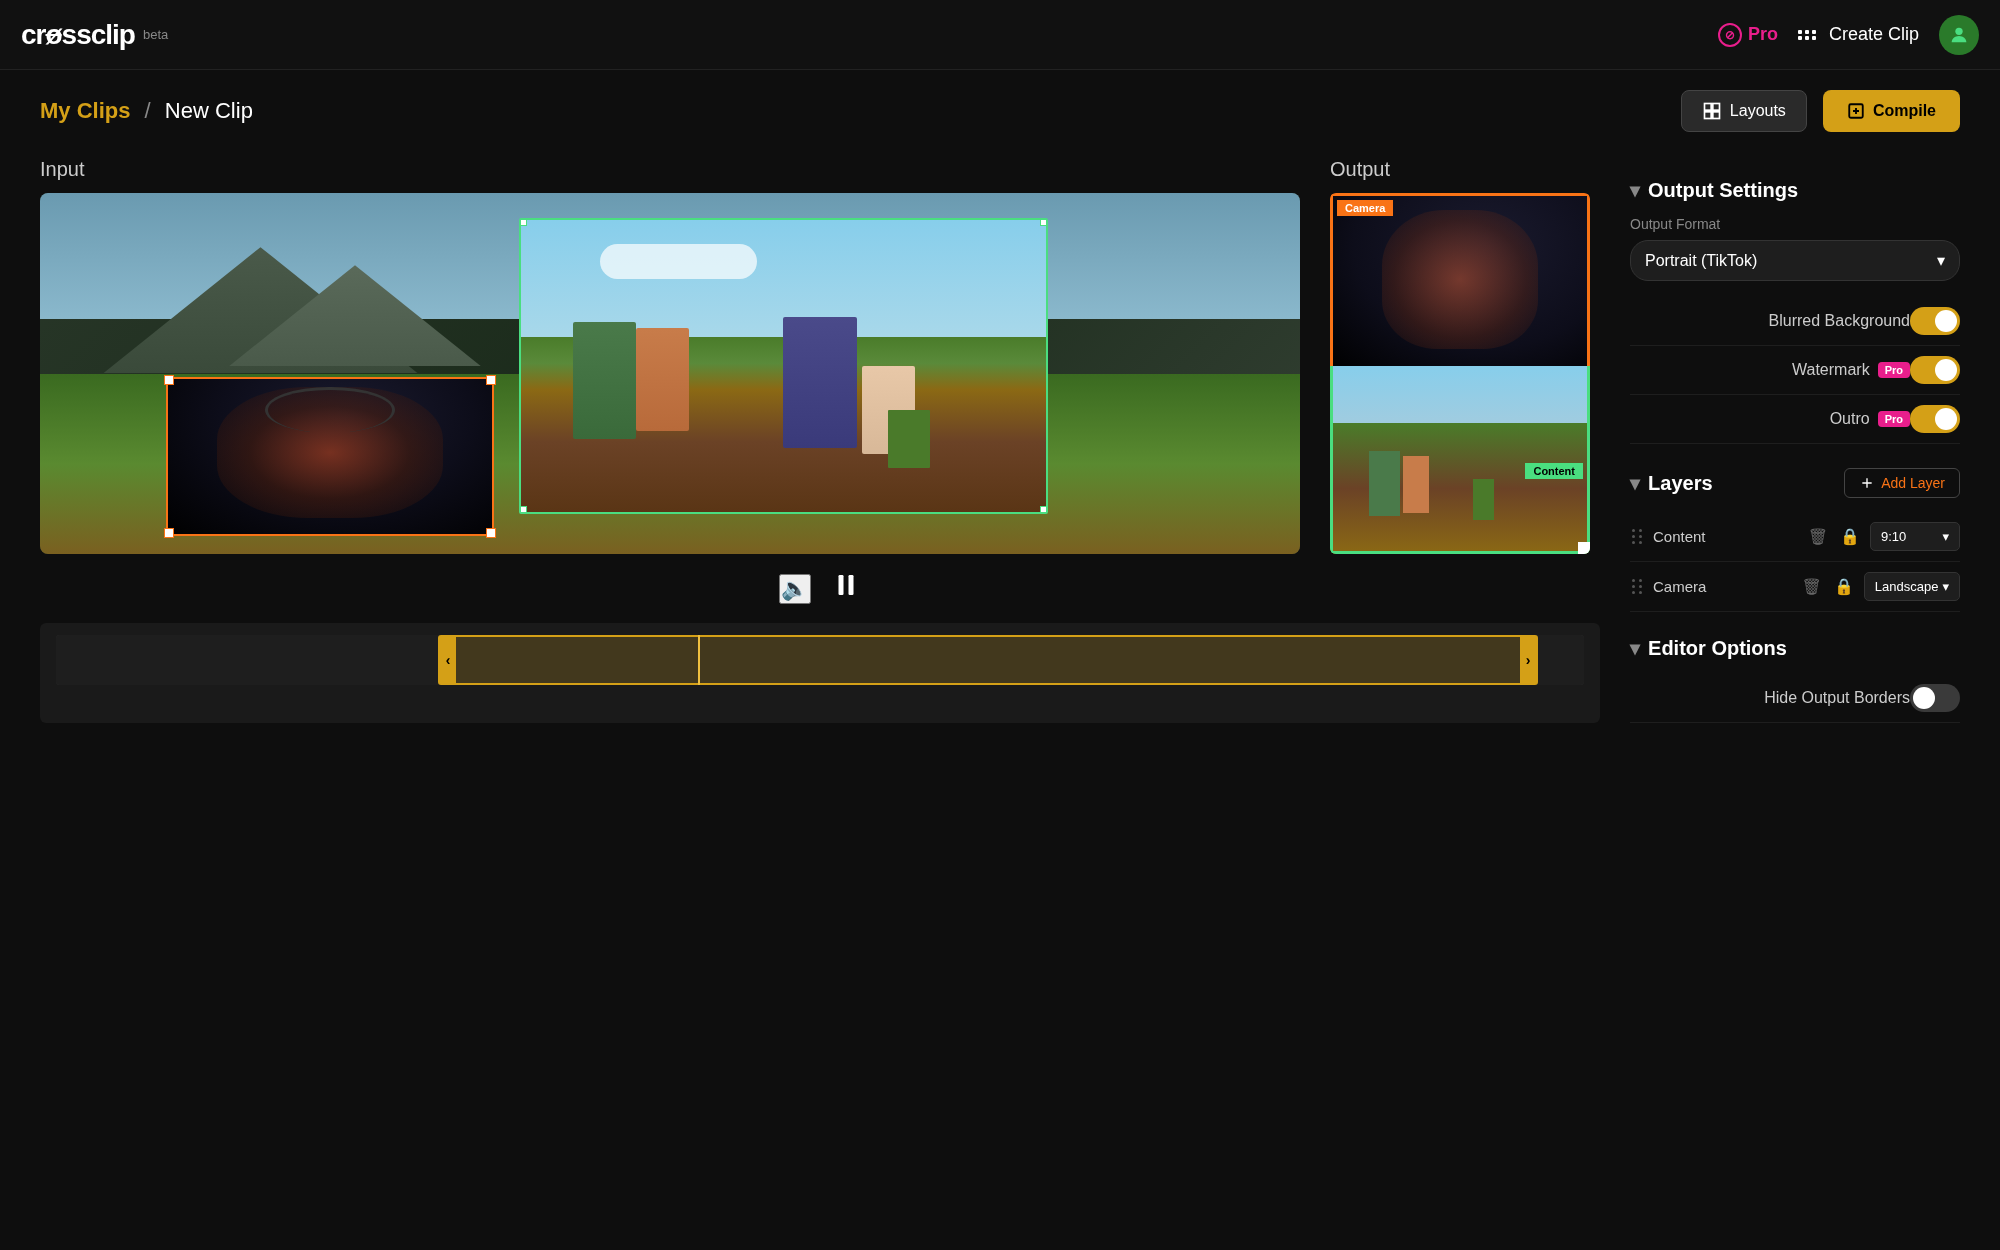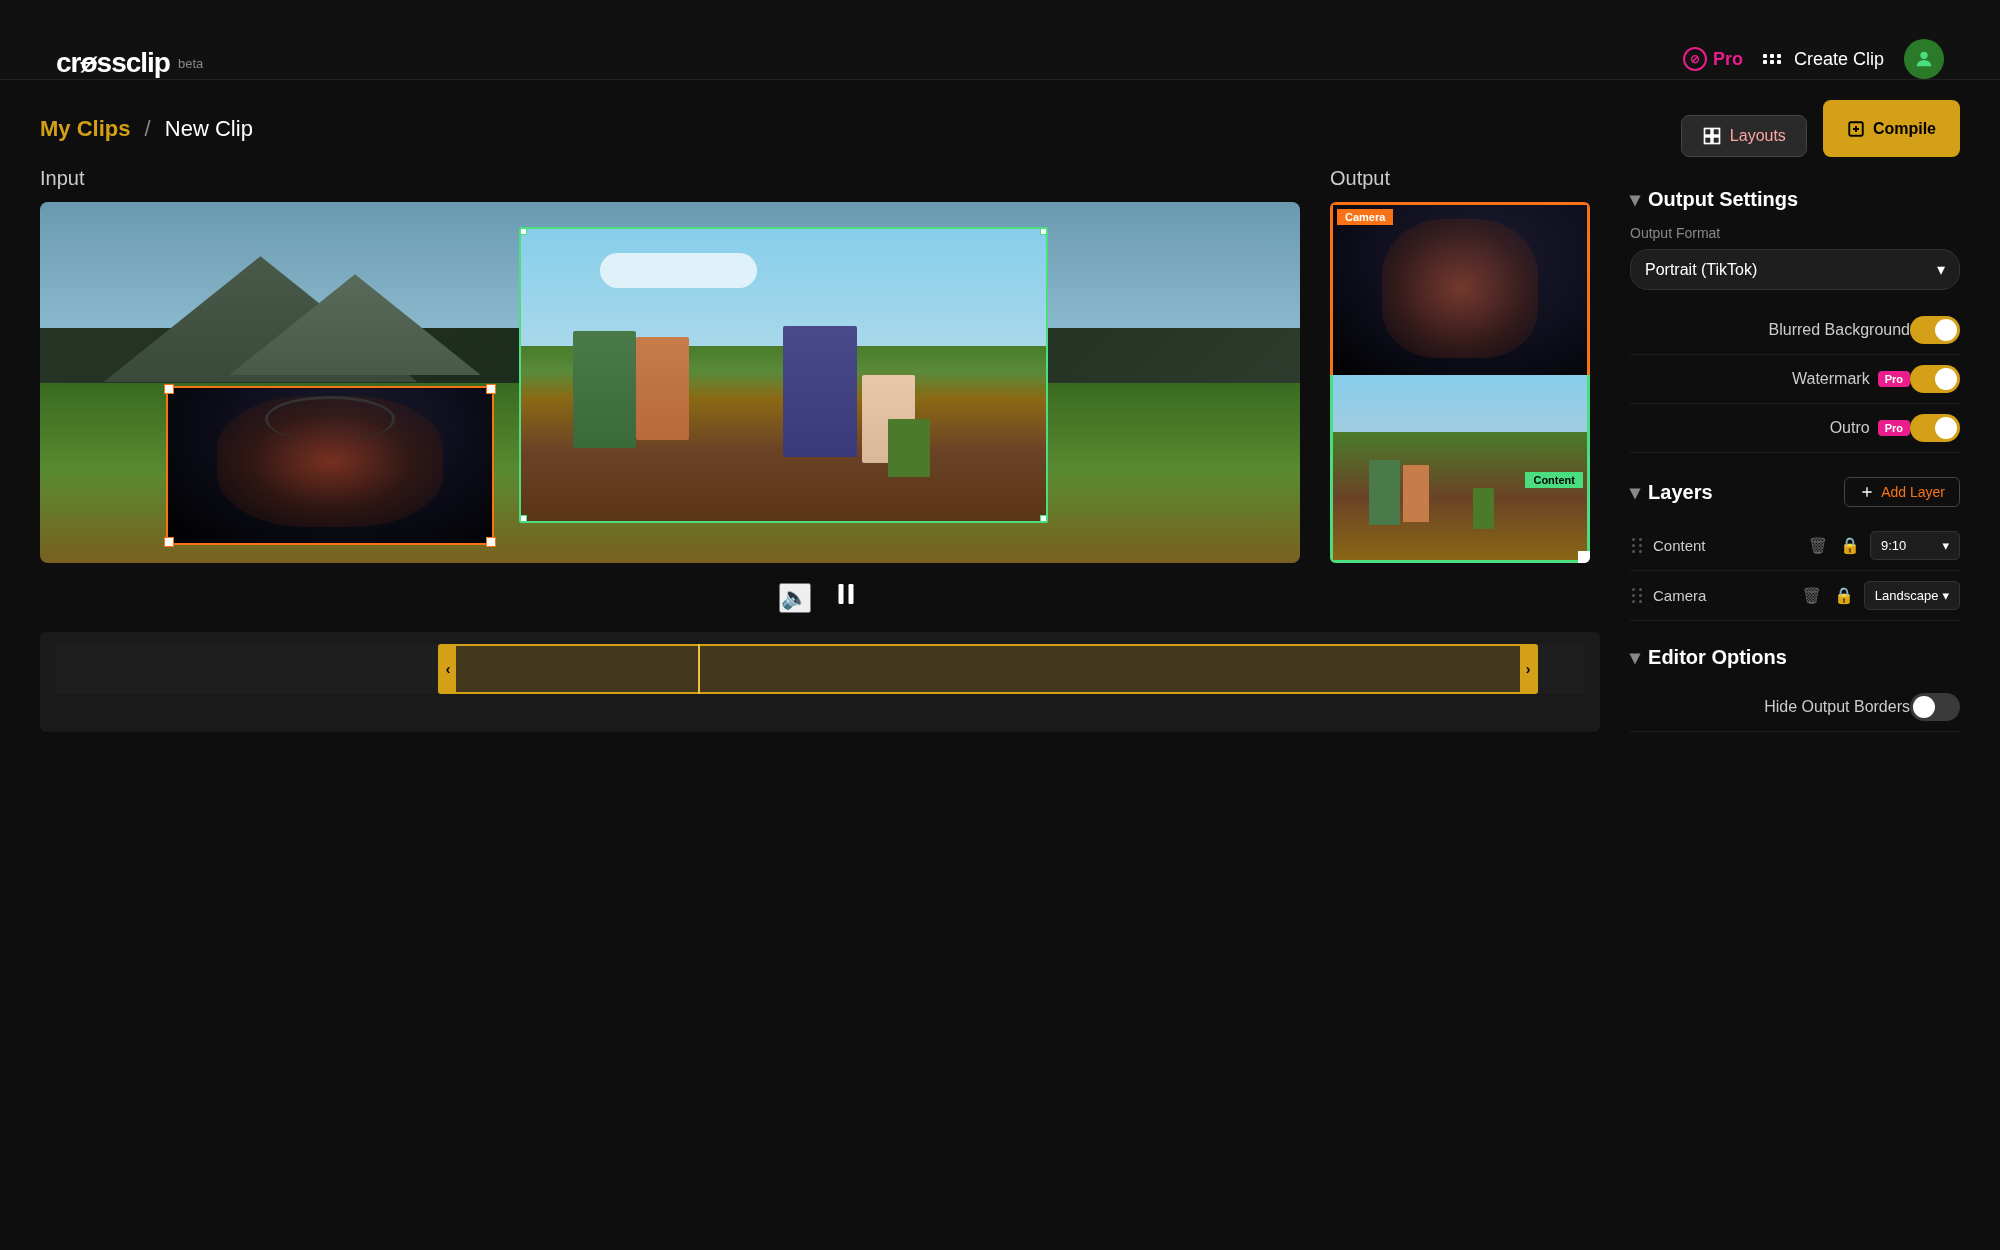--- a/index.html
+++ b/index.html
@@ -8,24 +8,24 @@
       color: #fff;
       font-family: -apple-system, BlinkMacSystemFont, 'Segoe UI', sans-serif;
       width: 2000px;
       height: 1250px;
       overflow: hidden;
     }
 
     
     .header {
       display: flex;
-      align-items: flex-end;
+      align-items: center;
       justify-content: space-between;
-      padding: 0 56px;
-      height: 80px;
+      padding: 0 21px;
+      height: 70px;
       background: #111;
       border-bottom: 1px solid #222;
     }
     .logo {
       display: flex;
       align-items: center;
       gap: 8px;
     }
     .logo-text {
       font-size: 28px;
@@ -285,26 +285,25 @@
       flex-shrink: 0;
       padding-left: 30px;
       overflow-y: auto;
     }
     .layouts-btn {
       display: flex;
       align-items: center;
       gap: 8px;
       background: #2a2a2a;
       border: 1px solid #444;
-      color: #fca5a5;
+      color: #ffffff;
       padding: 10px 20px;
       border-radius: 8px;
       font-size: 16px;
       cursor: pointer;
-      margin-top: 15px;
     }
     .compile-btn {
       display: flex;
       align-items: center;
       gap: 8px;
       background: #d4a017;
       border: none;
       color: #000;
       padding: 10px 24px;
       border-radius: 8px;
@@ -456,20 +455,21 @@
 
     
     .sidebar::-webkit-scrollbar { width: 4px; }
     .sidebar::-webkit-scrollbar-thumb { background: #333; border-radius: 2px; }
     .content-area {
       display: flex;
       gap: 0;
       flex: 1;
       padding: 0 40px;
       min-height: 0;
+      margin-top: 16px;
     }
     .left-content {
       flex: 1;
       display: flex;
       flex-direction: column;
       min-width: 0;
     }
     .input-output-row {
       display: flex;
       gap: 30px;

